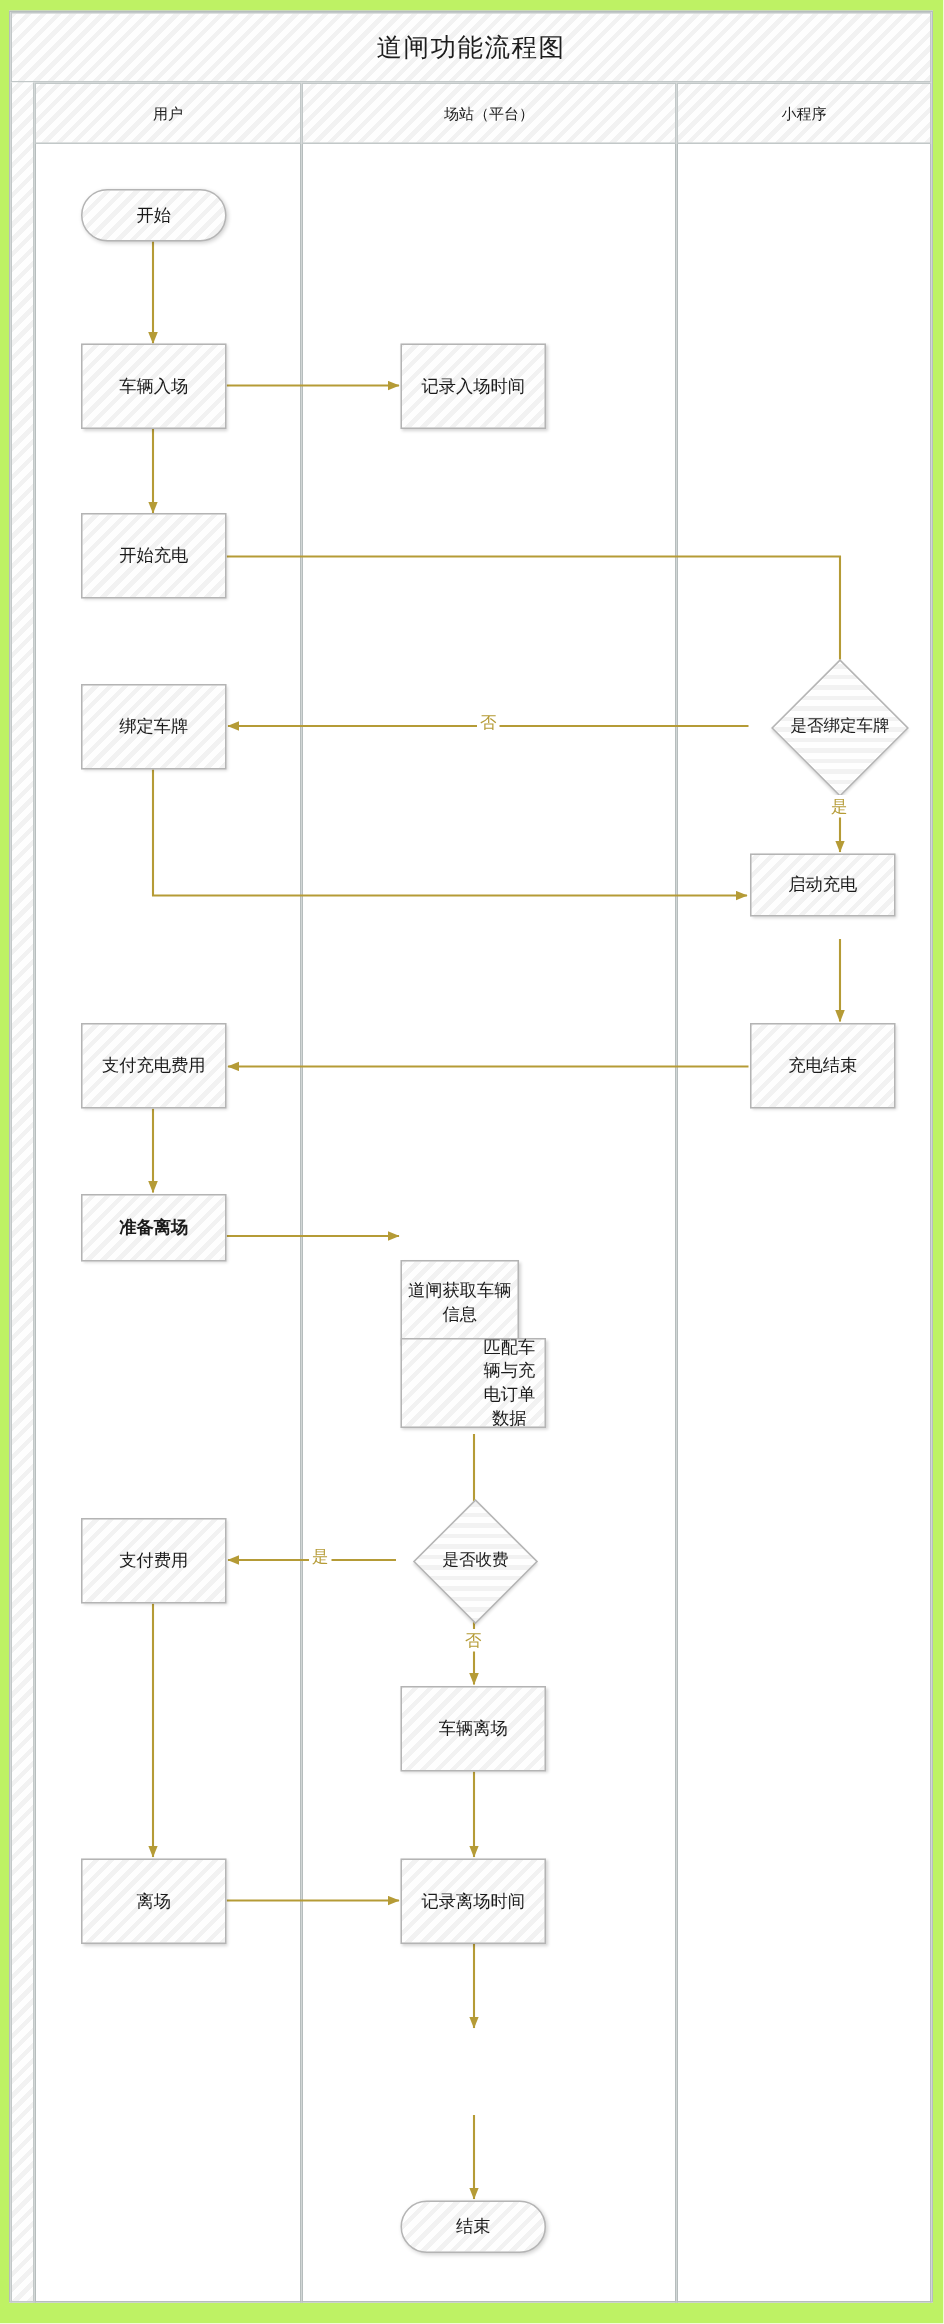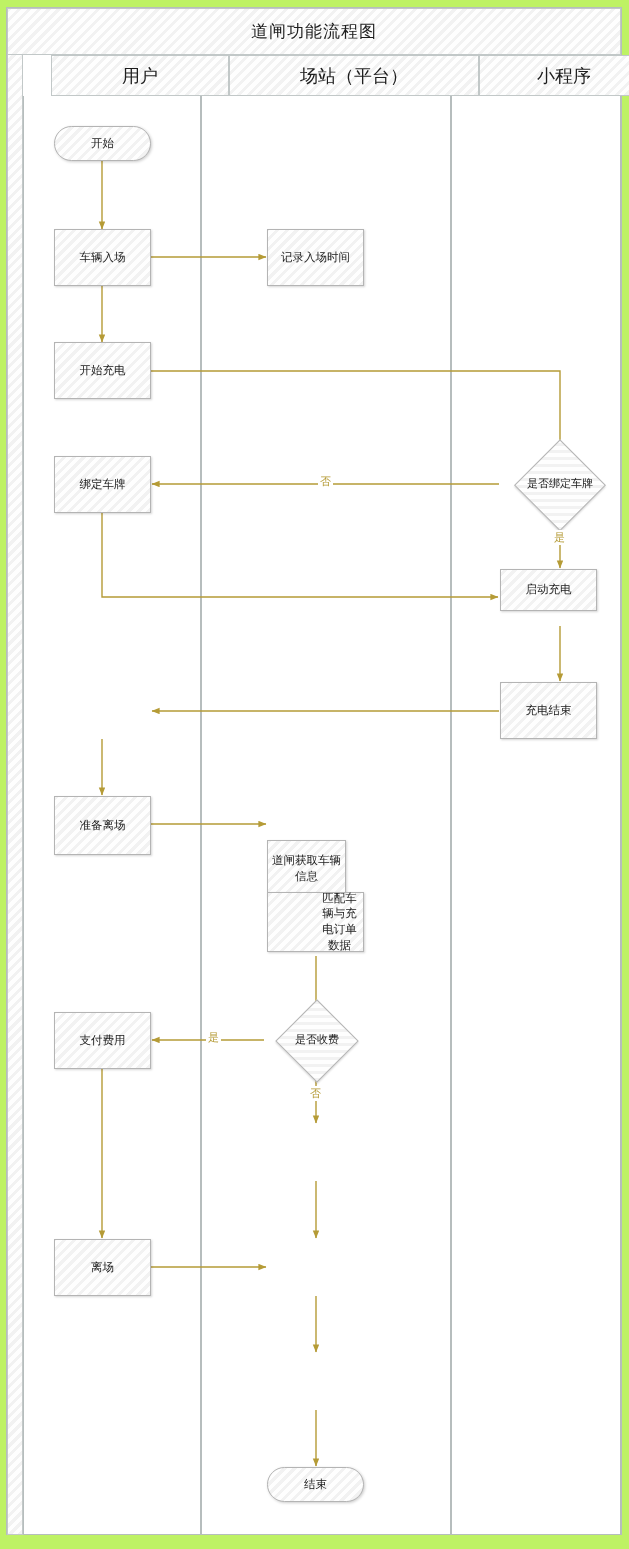--- a/index.html
+++ b/index.html
@@ -57,21 +57,21 @@
     border-top:none;
   }
 
   
   .lane-head{
     position:absolute;
     top:55px; height:41px;
     box-sizing:border-box;
     border:1px solid #c2c8c8;
     display:flex; align-items:center; justify-content:center;
-    font-size:18px; color:#1d1d1d;margin-left:28px;
+    font-size:10px; color:#1d1d1d;
   }
   .lane-body{
     position:absolute;
     top:96px; height:1439px;
     box-sizing:border-box;
     border-left:1px solid #b6bdbd;
     border-right:1px solid #b6bdbd;
     border-bottom:1px solid #b6bdbd;
     background:#ffffff;
   }
@@ -239,46 +239,55 @@
   </div>
 
   <div class="node hatch" style="left:500px; top:569px; width:97px; height:42px;">
     <span>启动充电</span>
   </div>
 
   <div class="node hatch" style="left:500px; top:682px; width:97px; height:57px;">
     <span>充电结束</span>
   </div>
 
-
-  <div class="node hatch" style="left:54px; top:796px; width:97px; height:59px;">
+  <div class="node hatch" style="left:54px; top:682px; width:97px; height:57px;">
+    <span>支付充电费用</span>
+  </div>
+
+  <div class="node hatch" style="left:54px; top:796px; width:97px; height:45px;font-weight:bold;">
     <span>准备离场</span>
   </div>
 
   <div class="node hatch" style="left:267px; top:840px; width:79px; height:57px;">
     <span>道闸获取车辆信息</span>
   </div>
 
   <div class="node hatch" style="left:267px; top:892px; width:97px; height:60px;padding-left:48px;">
     <span>匹配车辆与充电订单数据</span>
   </div>
 
   <div class="node decision" style="left:265px; top:1012px; width:104px; height:57px;">
     <div class="dia hatch" style="width: 56.9221px; height: 56.9221px;"></div>
     <div class="dia-label">是否收费</div>
   </div>
 
   <div class="node hatch" style="left:54px; top:1012px; width:97px; height:57px;text-align:right;">
     <span>支付费用</span>
   </div>
 
+  <div class="node hatch" style="left:267px; top:1124px; width:97px; height:57px;">
+    <span>车辆离场</span>
+  </div>
 
   <div class="node hatch" style="left:54px; top:1239px; width:97px; height:57px;">
     <span>离场</span>
   </div>
 
+  <div class="node hatch" style="left:267px; top:1239px; width:97px; height:57px;">
+    <span>记录离场时间</span>
+  </div>
 
 
   <div class="node terminal hatch" style="left:267px; top:1467px; width:97px; height:35px;">
     <span>结束</span>
   </div>
 
 </div>
 
 </body></html>

